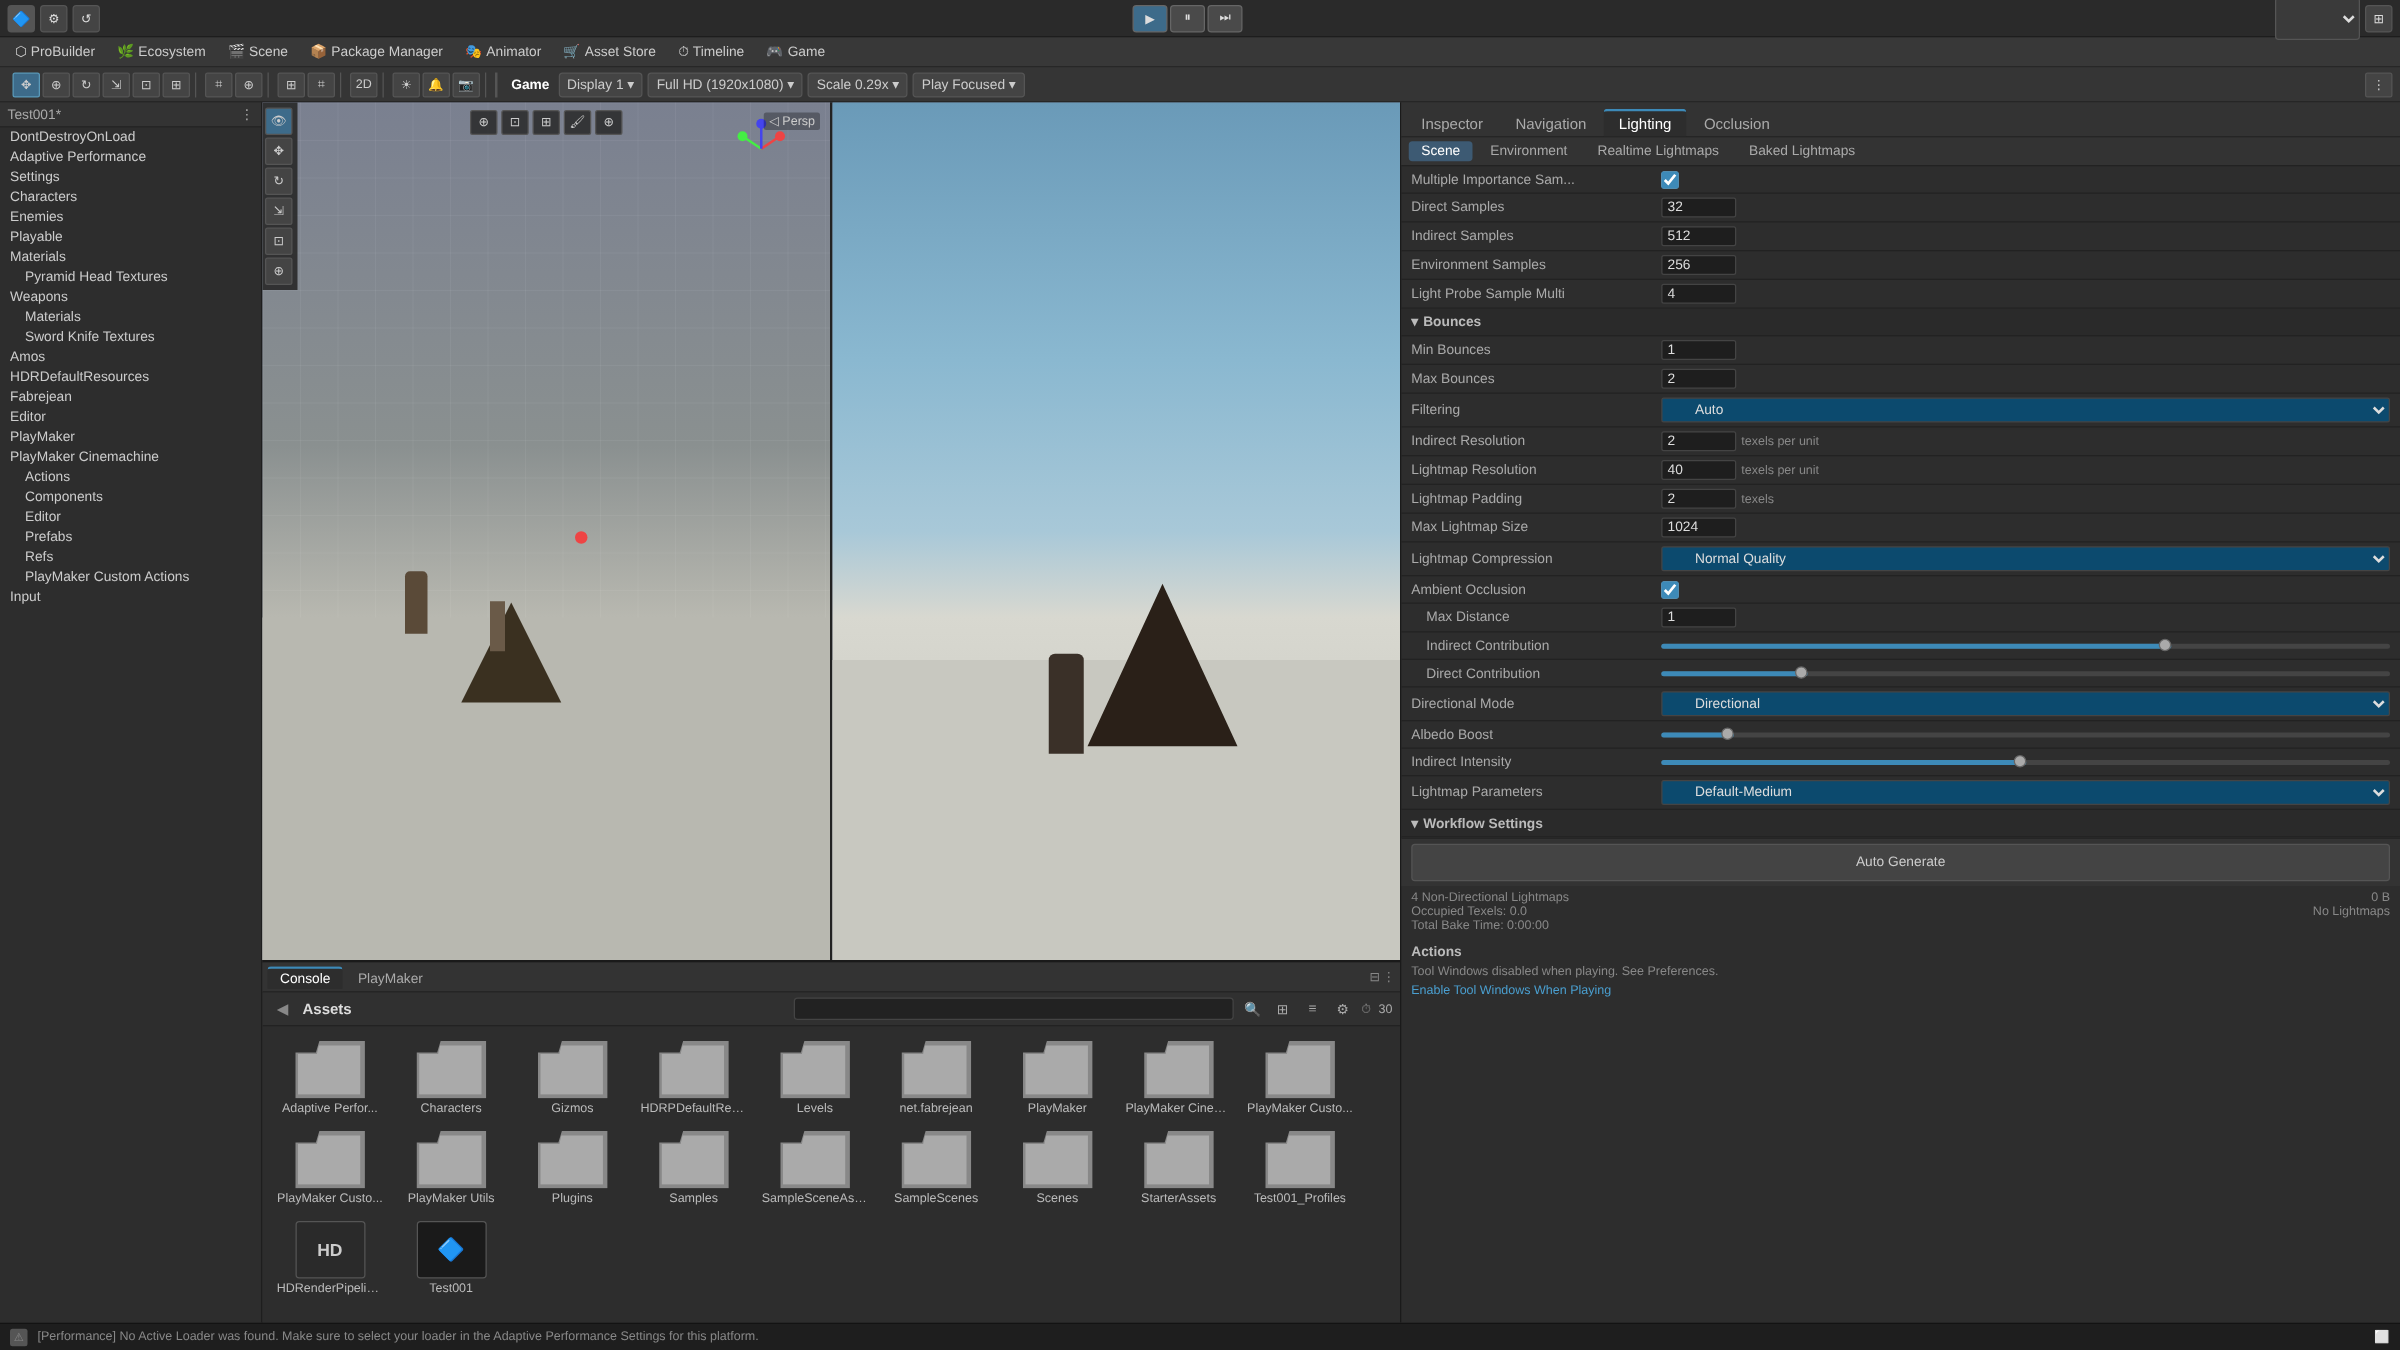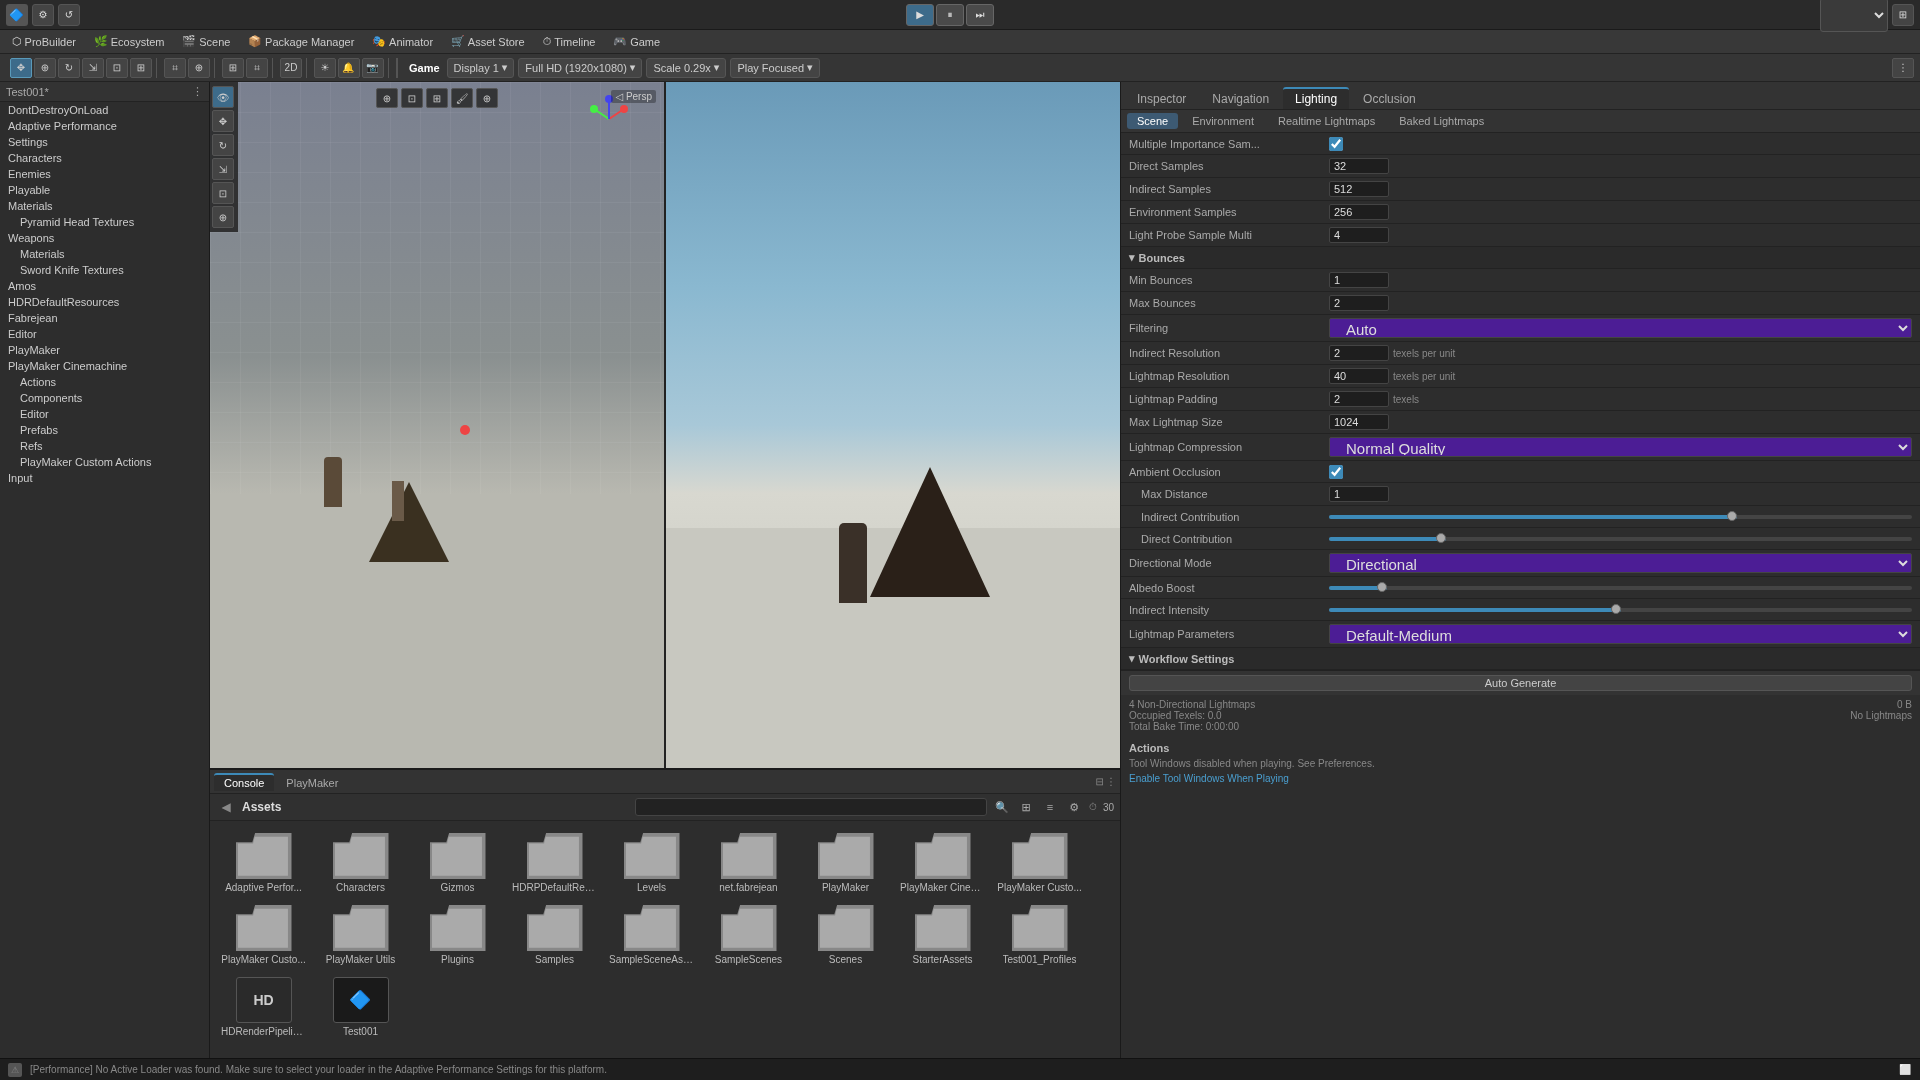--- a/index.html
+++ b/index.html
@@ -498,26 +498,26 @@
       position: absolute;
       right: 0;
       top: -4px;
       width: 10px; height: 10px;
       background: #aaa;
       border-radius: 50%;
       border: 1px solid #666;
     }
     .dropdown-value {
       flex: 1;
-      background: #4c1d95;
+      background: #0c4a6e;
       border: 1px solid #444;
       border-radius: 2px;
-      padding: 1px 12px;
+      padding: 1px 22px;
       color: #ddd;
-      font-size: 15px;
+      font-size: 11px;
       height: 20px;
     }
     .inspector-section {
       padding: 4px 8px;
       background: #2a2a2a;
       font-size: 11px;
       font-weight: bold;
       color: #bbb;
       border-bottom: 1px solid #222;
       display: flex;
@@ -545,21 +545,21 @@
     }
     .generate-row {
       display: flex;
       gap: 4px;
       padding: 4px 8px;
       background: #333;
       border-top: 1px solid #222;
     }
     .gen-btn {
       flex: 1;
-      height: 16px;
+      height: 30px;
       background: #444;
       border: 1px solid #555;
       border-radius: 3px;
       color: #ccc;
       font-size: 11px;
       cursor: pointer;
       display: flex; align-items: center; justify-content: center;
     }
     .lightmap-info {
       padding: 4px 8px;

